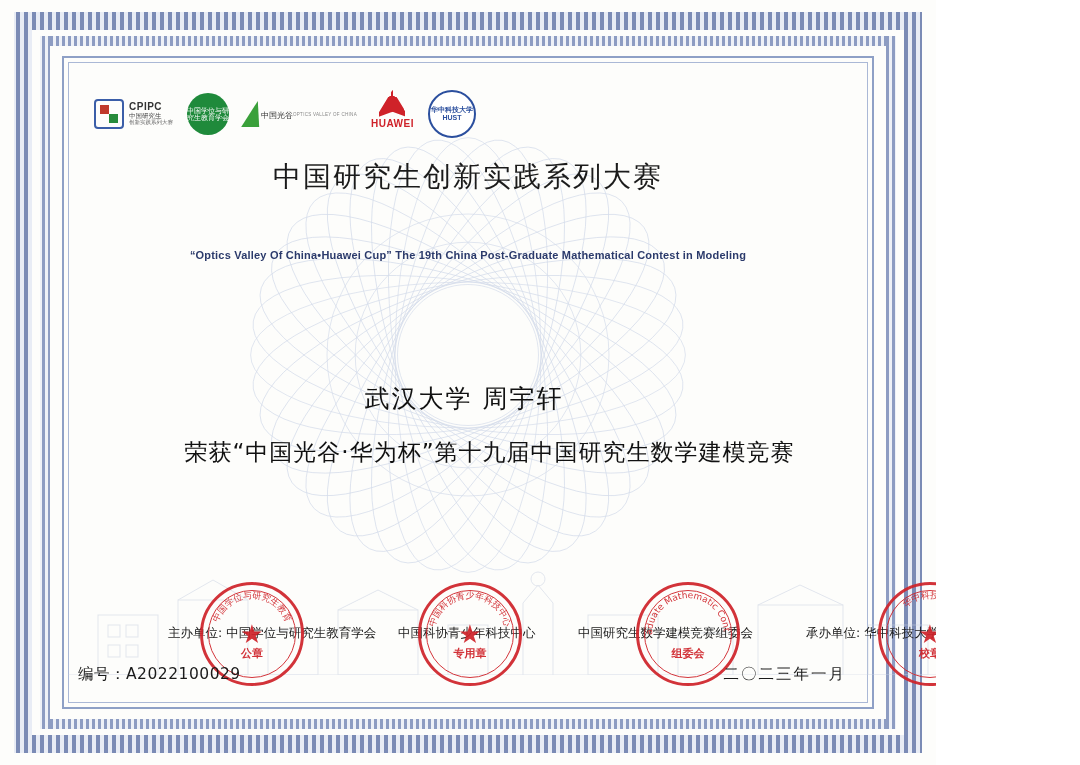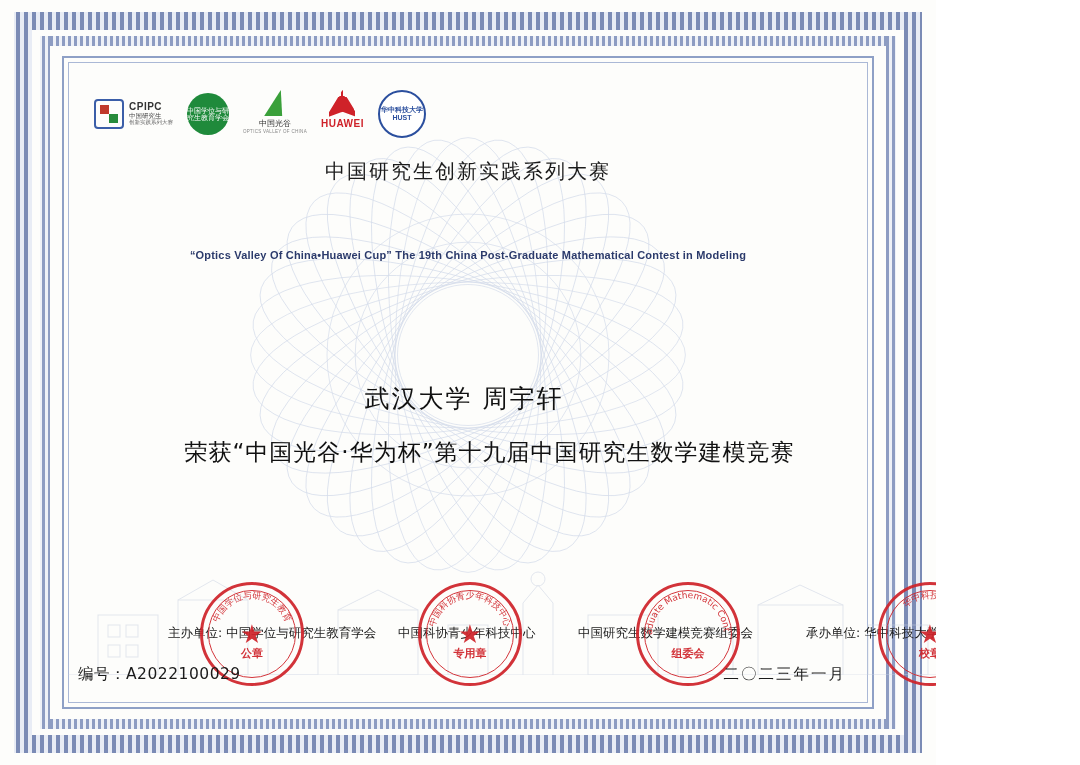--- a/index.html
+++ b/index.html
@@ -118,21 +118,21 @@
   .logo-circle {
     width: 42px; height: 42px; border-radius: 50%;
     background: #1f8a3b;
     position: relative;
     display:flex;align-items:center;justify-content:center;
   }
   .logo-circle .inner {
     color:#fff; font-size:7px; text-align:center; line-height:1.05;
   }
 
-  .logo-valley { display:flex; flex-direction:column; }
+  .logo-valley { display:flex; flex-direction:row; }
   .logo-valley .leaf {
     width: 0; height: 0;
     border-left: 13px solid transparent;
     border-right: 5px solid transparent;
     border-bottom: 26px solid #3aa03a;
     transform: skewX(-8deg);
   }
   .logo-valley .lbl { font-size: 8px; color:#333; margin-top:2px; white-space: nowrap;}
   .logo-valley .lbl2 { font-size: 4.5px; color:#888; letter-spacing:.3px; }
 
@@ -154,21 +154,21 @@
   }
   .logo-univ .u {
     font-size: 7px; color:#2b4f9e; text-align:center; line-height:1.1; font-weight:700;
   }
 
   .series-title {
     position: absolute;
     top: 96px;
     left: 0; right: 0;
     text-align: center;
-    font-size: 20px;
+    font-size: 28px;
     color: #1b1b1b;
     letter-spacing: 2px;
     font-family: Liberation Mono, monospace;
   }
   .main-title {
     position: absolute;
     top: 140px;
     left: 0; right: 0;
     text-align: center;
     font-size: 33px;

